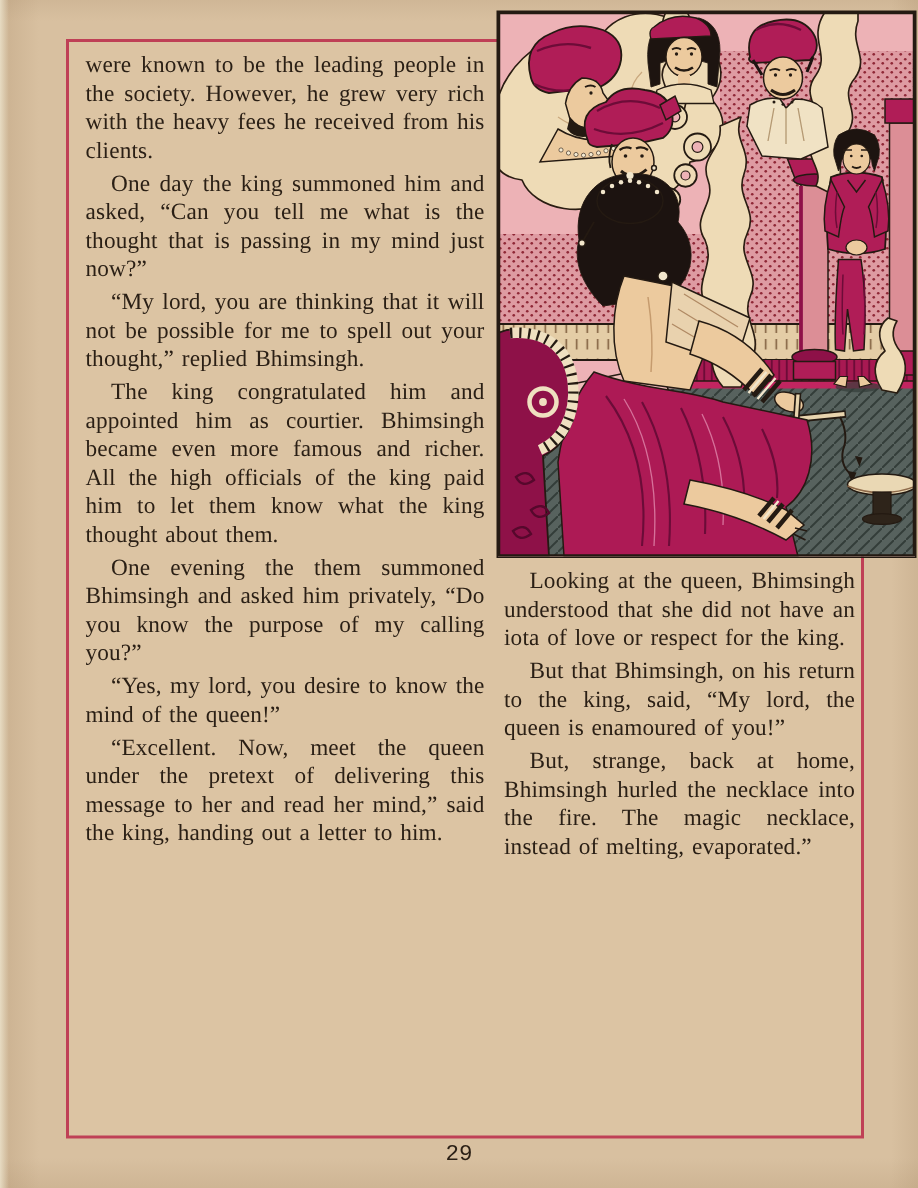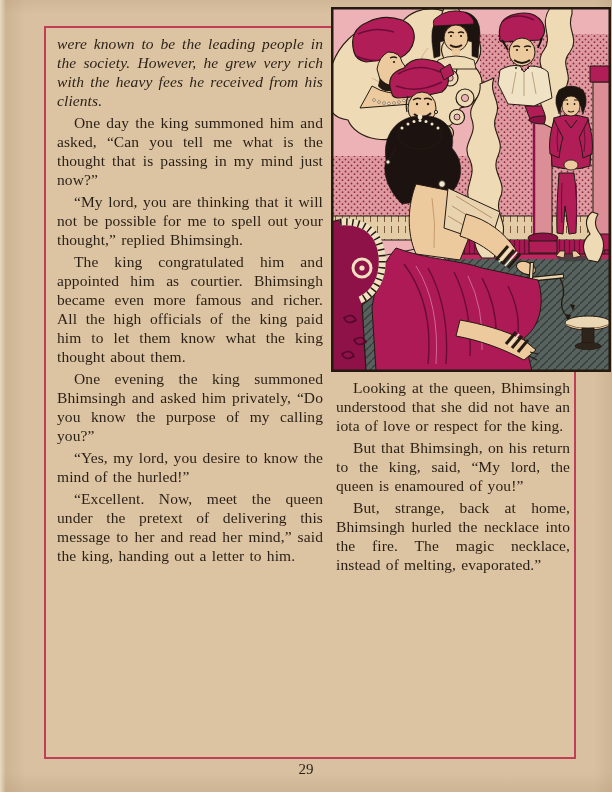--- a/index.html
+++ b/index.html
@@ -28,47 +28,47 @@
   .col{
     position:absolute;
     color:#2a1f15;
     font-size:15.5px;line-height:19px;
     text-align:justify;
     word-spacing:1.2px;letter-spacing:.1px;
   }
   .col-left{left:57px;top:34px;width:266px;height:716px;}
   .col-right{left:336px;top:378px;width:234px;height:372px;}
   .para{margin:0 0 3px 0;text-indent:17px;}
-  .para.noindent{text-indent:0;font-style:italic;}
+  .para.noindent{text-indent:0;}
   .para.cont{text-align-last:justify;}
   .illus{
     position:absolute;left:332px;top:8px;width:278px;height:363px;
     overflow:hidden;background:#edb2b6;
     outline:1.5px solid #241a12;
   }
   .illus svg{display:block;}
   .page-num{
     position:absolute;left:246px;top:761px;width:120px;
     text-align:center;font-size:15px;color:#2a1f15;
-    font-family:Liberation Serif, serif;
+    font-family:Liberation Mono, monospace;
   }
 </style>
 </head>
 <body>
 
 <div class="paper"></div>
 <div class="border-frame"></div>
 
 <div class="col col-left">
   <p class="para noindent">were known to be the leading people in the society.  However, he grew very rich with the heavy fees he received from his clients.</p>
   <p class="para">One day the king summoned him and asked, “Can you tell me what is the thought that is passing in my mind just now?”</p>
   <p class="para">“My lord, you are thinking that it will not be possible for me to spell out your thought,” replied Bhimsingh.</p>
   <p class="para">The king congratulated him and appointed him as courtier. Bhimsingh became even more famous and richer.  All the high officials of the king paid him to let them know what the king thought about them.</p>
-  <p class="para">One evening the king summoned Bhimsingh and asked him privately,  “Do you know the purpose of my calling you?”</p>
-  <p class="para">“Yes, my lord, you desire to know the mind of the hurled!”</p>
+  <p class="para">One evening the them summoned Bhimsingh and asked him privately,  “Do you know the purpose of my calling you?”</p>
+  <p class="para">“Yes, my lord, you desire to know the mind of the queen!”</p>
   <p class="para">“Excellent.  Now, meet the queen under the pretext of delivering this message to her and read her mind,”  said the king, handing out a letter to him.</p>
 </div>
 
 <div class="col col-right">
   <p class="para">Looking at the queen, Bhimsingh understood that she did not have an iota of love or respect for the king.</p>
   <p class="para">But that Bhimsingh, on his return to the king, said,  “My lord, the queen is enamoured of you!”</p>
   <p class="para">But, strange, back at home, Bhimsingh hurled the necklace into the fire.  The magic necklace, instead of melting, evaporated.”</p>
 </div>
 
 <div class="illus">

